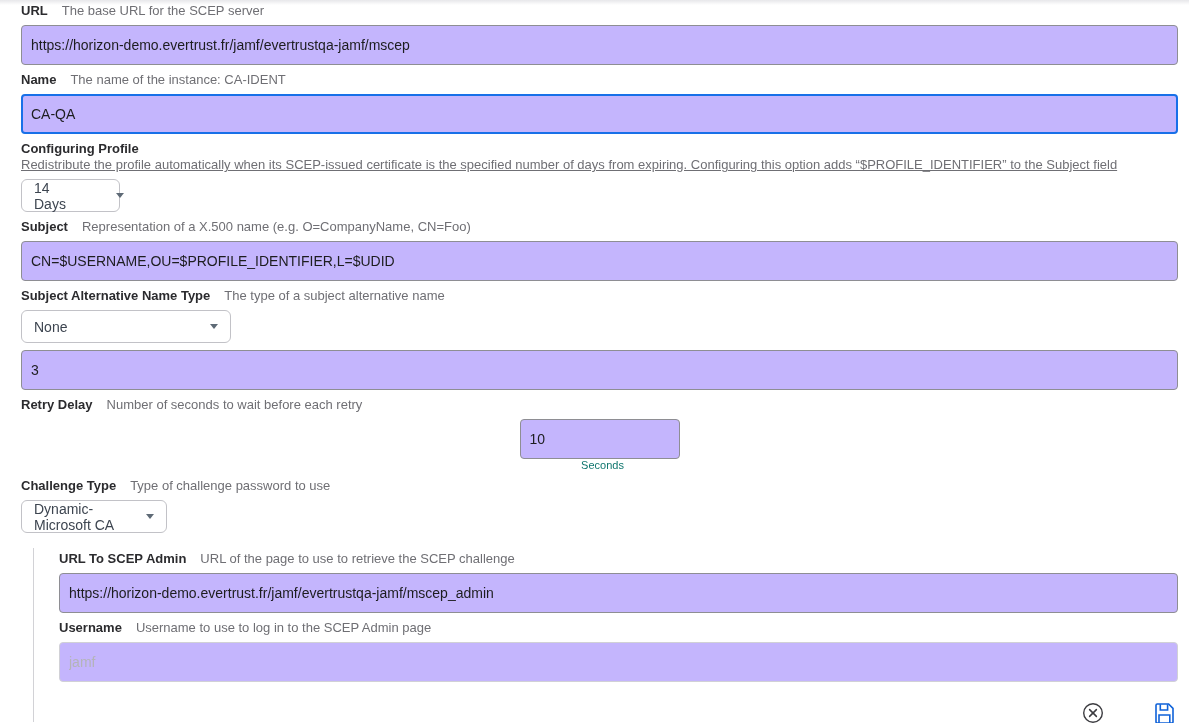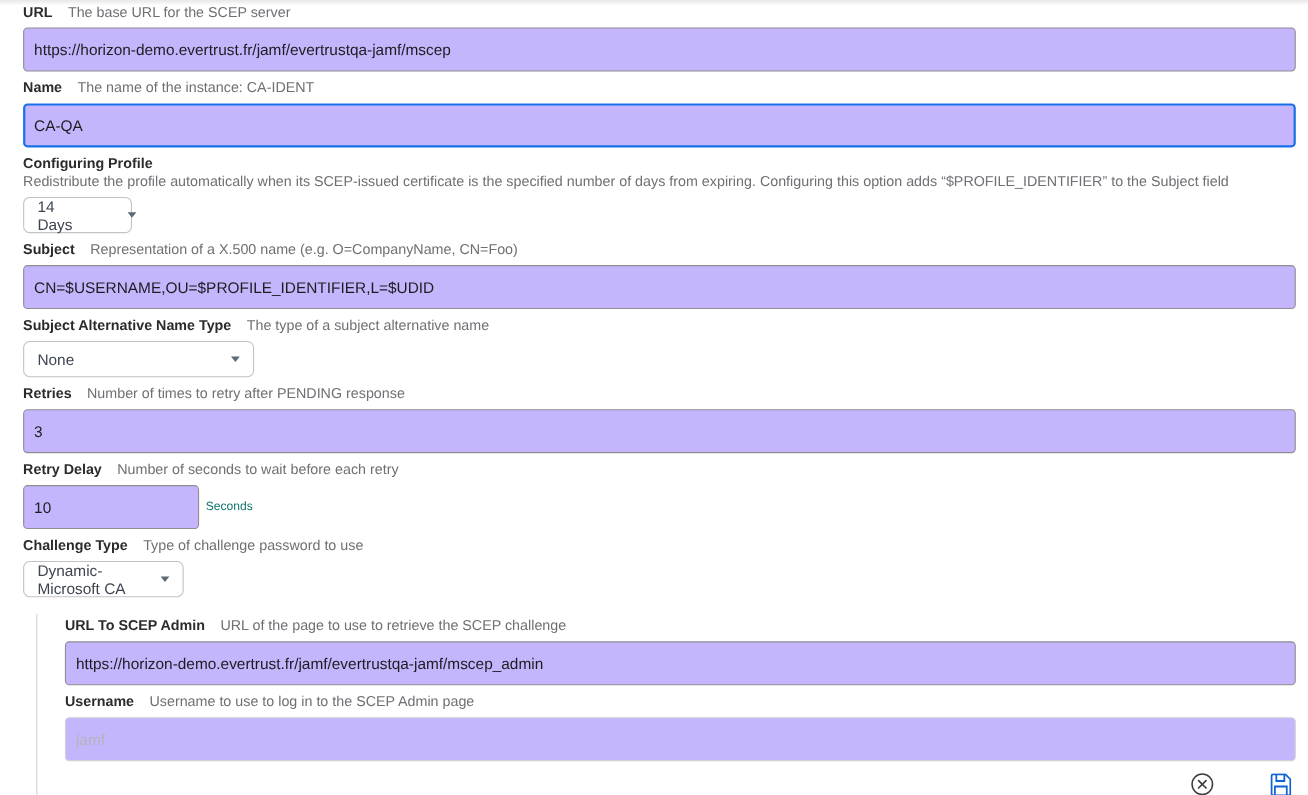--- a/index.html
+++ b/index.html
@@ -11,21 +11,21 @@
     background: linear-gradient(to bottom, #e7e7ea, rgba(255,255,255,0));
     pointer-events: none;
   }
 
   .content { padding: 3px 11px 0 21px; }
 
   .group { margin-bottom: 7px; }
   .lbl-row { height: 16px; line-height: 16px; font-size: 13px; margin-bottom: 6px; white-space: nowrap; }
   .lbl { font-weight: bold; color: #2b2b2e; }
   .desc { color: #6f6f74; margin-left: 14px; }
-  .desc-block { display: block; margin-left: 0; height: 16px; line-height: 16px; font-size: 13px; color: #6f6f74; white-space: nowrap; }
+  .desc-block { display: block; margin-left: 0; height: 16px; line-height: 16px; font-size: 13px; color: #6f6f74; white-space: nowrap; text-decoration: underline; }
 
   .txt-input {
     display: block; width: 100%; height: 40px;
     border: 1px solid #8e8e93; border-radius: 4px;
     padding: 0 9px; font-size: 14px; color: #1d1d1f;
     font-family: "Liberation Sans", "DejaVu Sans", sans-serif;
     background: #c4b5fd; outline: none;
   }
   .txt-input.focused { border: 2px solid #1870e8; padding: 0 8px; }
   .txt-input.empty { border-color: #d1d1d6; }
@@ -40,21 +40,21 @@
   .dd-caret {
     width: 0; height: 0; margin-left: 12px;
     border-left: 4.5px solid transparent;
     border-right: 4.5px solid transparent;
     border-top: 5.5px solid #5e6a76;
   }
   .dd-14days { width: 99px; gap: 38px; }
   .dd-san { width: 210px; }
   .dd-challenge { width: 146px; }
 
-  .inline-row { display: flex; align-items: center; }
+  .inline-row { display: flex; align-items: center; flex-direction: column; }
   .small-input { width: 160px; }
   .suffix { margin-left: 6px; font-size: 11px; color: #0f766e; }
 
   .sub-section {
     margin-left: 12px; margin-top: 15px;
     border-left: 1px solid #d2d2d6;
     padding: 3px 0 40px 25px;
   }
 
   .fab { position: absolute; z-index: 5; background: transparent; border: none; padding: 0; cursor: pointer; line-height: 0; }
@@ -104,23 +104,20 @@
     <div class="lbl-row">
       <span class="lbl">Subject Alternative Name Type</span><span class="desc">The type of a subject alternative name</span>
     </div>
     <div class="dropdown dd-san">
       <span>None</span>
       <span class="dd-caret"></span>
     </div>
   </div>
 
   <div class="group">
-    <div class="lbl-row">
-      <span class="lbl">Retries</span><span class="desc">Number of times to retry after PENDING response</span>
-    </div>
     <input type="text" class="txt-input" value="3" style="">
   </div>
 
   <div class="group">
     <div class="lbl-row">
       <span class="lbl">Retry Delay</span><span class="desc">Number of seconds to wait before each retry</span>
     </div>
     <div class="inline-row">
       <input type="text" class="txt-input small-input" value="10" style="">
       <span class="suffix">Seconds</span>

